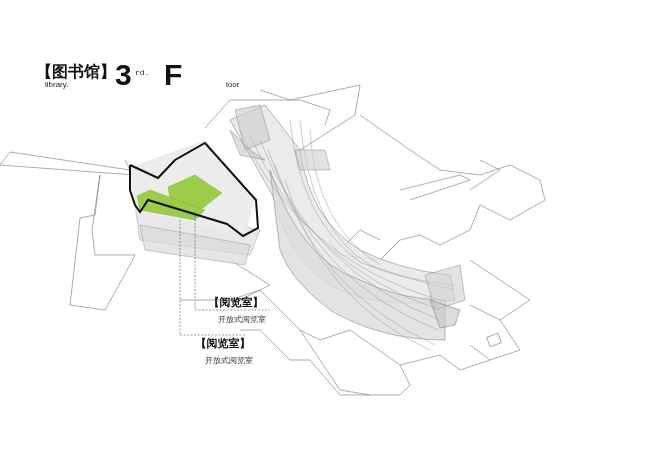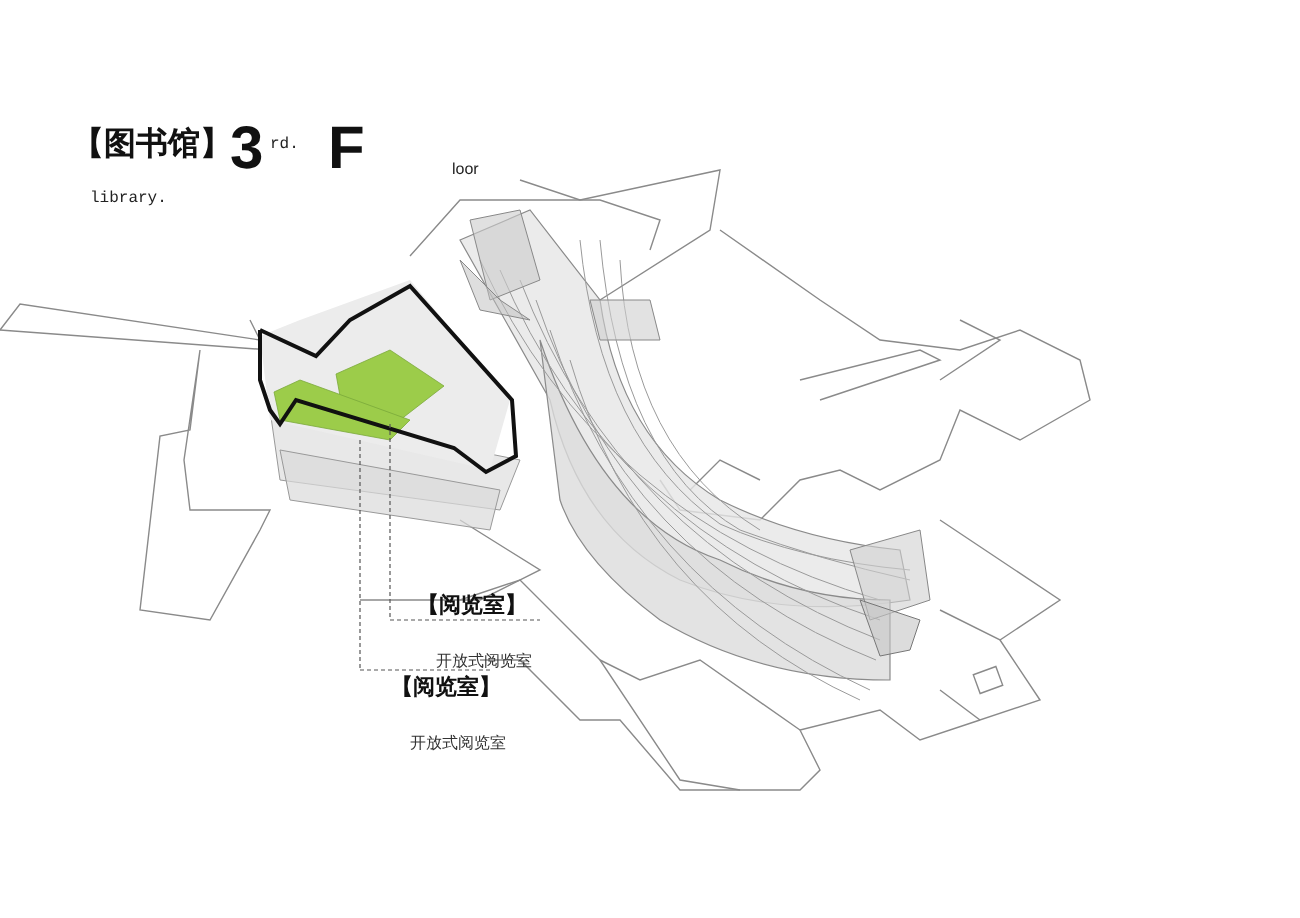--- a/index.html
+++ b/index.html
@@ -1,26 +1,26 @@
 <!DOCTYPE html>
 <html><head>
 <meta charset="utf-8">
 <style>
   html, body { margin: 0; padding: 0; background: #ffffff; }
   body { width: 650px; height: 459px; position: relative; overflow: hidden; font-family: "DejaVu Sans", sans-serif; }
   .title-block { position: absolute; left: 30px; top: 60px; }
   .title-cn { position: absolute; left: 6px; top: 2px; font-size: 16px; font-weight: bold; color: #111; white-space: nowrap; font-family: "DejaVu Serif", serif; }
-  .title-en { position: absolute; left: 15px; top: 35px; font-size: 8px; color: #222; white-space: nowrap; font-family: Liberation Mono, monospace; }
+  .title-en { position: absolute; left: 15px; top: 20px; font-size: 8px; color: #222; white-space: nowrap; font-family: Liberation Sans, sans-serif; }
   .floor-num { position: absolute; left: 85px; top: -2px; font-size: 30px; font-weight: bold; color: #111; font-family: "Liberation Sans", sans-serif; }
   .floor-suffix { position: absolute; left: 105px; top: 8px; font-size: 8px; color: #222; font-family: Liberation Mono, monospace; }
   .floor-letter { position: absolute; left: 134px; top: -2px; font-size: 30px; font-weight: bold; color: #111; font-family: "Liberation Sans", sans-serif; }
   .floor-word { position: absolute; left: 156px; top: 20px; font-size: 8px; color: #222; font-family: "Liberation Sans", sans-serif; padding-left: 40px; }
   .label { position: absolute; white-space: nowrap; }
   .label .name { font-size: 11px; font-weight: bold; color: #111; font-family: "DejaVu Serif", serif; text-align: center; }
-  .label .sub { font-size: 8px; color: #333; margin-top: 15px; padding-left: 12px; font-family: "DejaVu Sans", sans-serif; }
+  .label .sub { font-size: 8px; color: #333; margin-top: 4px; padding-left: 12px; font-family: "DejaVu Sans", sans-serif; }
   svg.drawing { position: absolute; left: 0; top: 0; }
 </style>
 </head>
 <body>
 
 <div class="title-block">
   <div class="title-cn">【图书馆】</div>
   <div class="title-en">library.</div>
   <div class="floor-num">3</div>
   <div class="floor-suffix">rd.</div>

